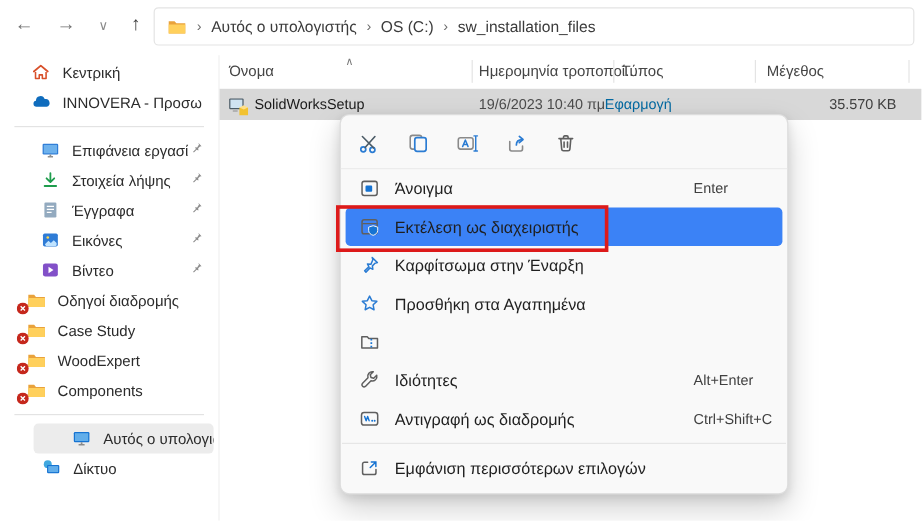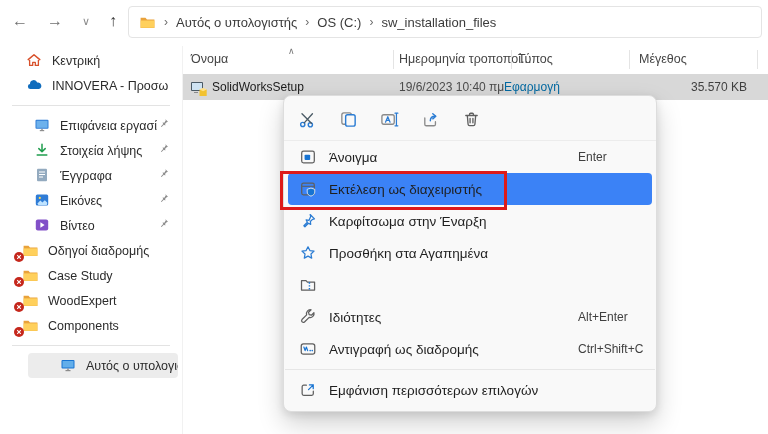--- a/index.html
+++ b/index.html
@@ -269,20 +269,30 @@
       <svg width="16" height="16" viewBox="0 0 16 16">
           <rect x="1.5" y="3" width="13" height="8.5" rx="1" fill="#1673d2"></rect>
           <rect x="2.5" y="4" width="11" height="6.5" fill="#62aeea"></rect>
           <path d="M5.5 13.6h5" stroke="#8b8b8b" stroke-width="1.2"></path>
           <path d="M8 11.5v2" stroke="#8b8b8b" stroke-width="1.4"></path>
         </svg>
     </span>
     <span class="lbl">Αυτός ο υπολογιστή</span>
   </div>
 
+  <div class="side-item pc">
+    <span class="icon-wrap">
+      <svg width="16" height="16" viewBox="0 0 16 16">
+          <circle cx="4.8" cy="4.8" r="3.3" fill="#41a8de"></circle>
+          <rect x="4.2" y="5.4" width="10.2" height="7" rx="1" fill="#1673d2"></rect>
+          <rect x="5.2" y="6.4" width="8.2" height="5" fill="#62aeea"></rect>
+        </svg>
+    </span>
+    <span class="lbl">Δίκτυο</span>
+  </div>
 
 </div>
 
 <div class="main">
   <div class="cols">
     <span class="h h-name">Όνομα</span>
     <span class="sort">∧</span>
     <span class="csep" style="left:210px"></span>
     <span class="h h-date">Ημερομηνία τροποποί...</span>
     <span class="csep" style="left:328px"></span>

